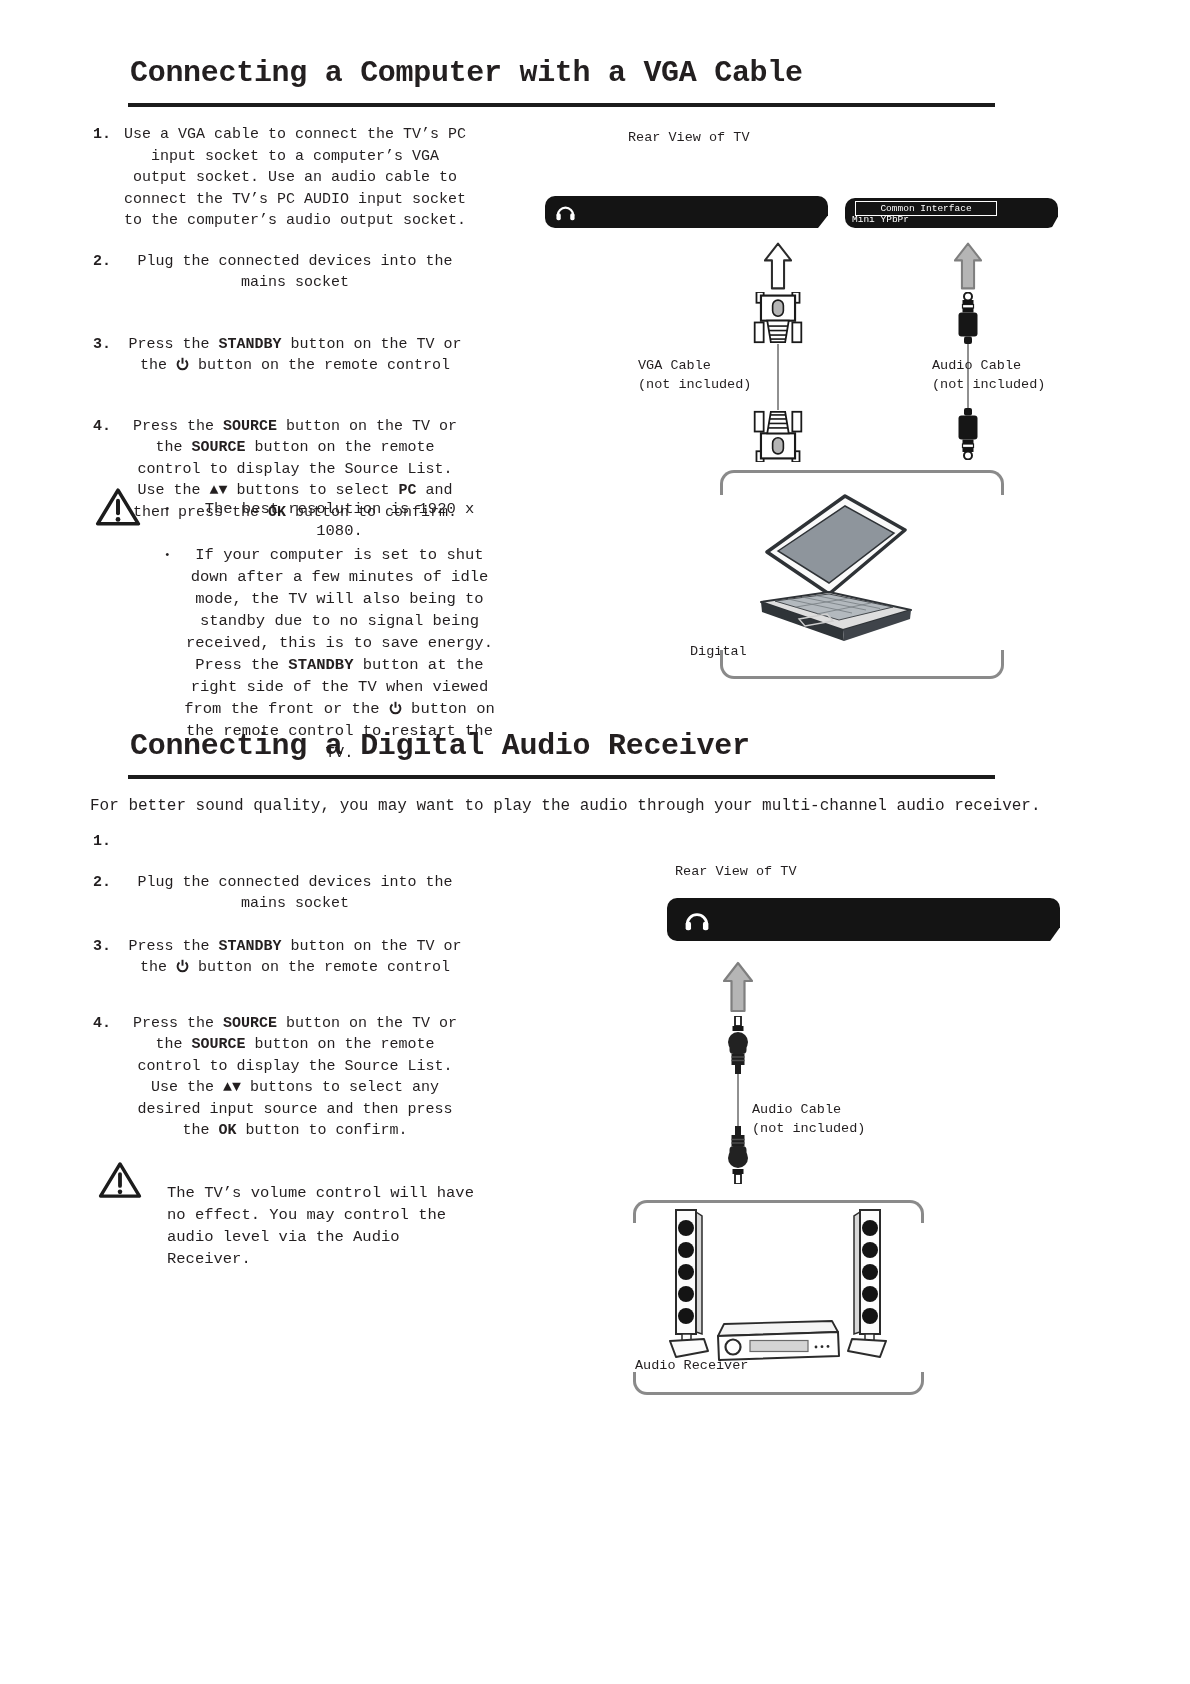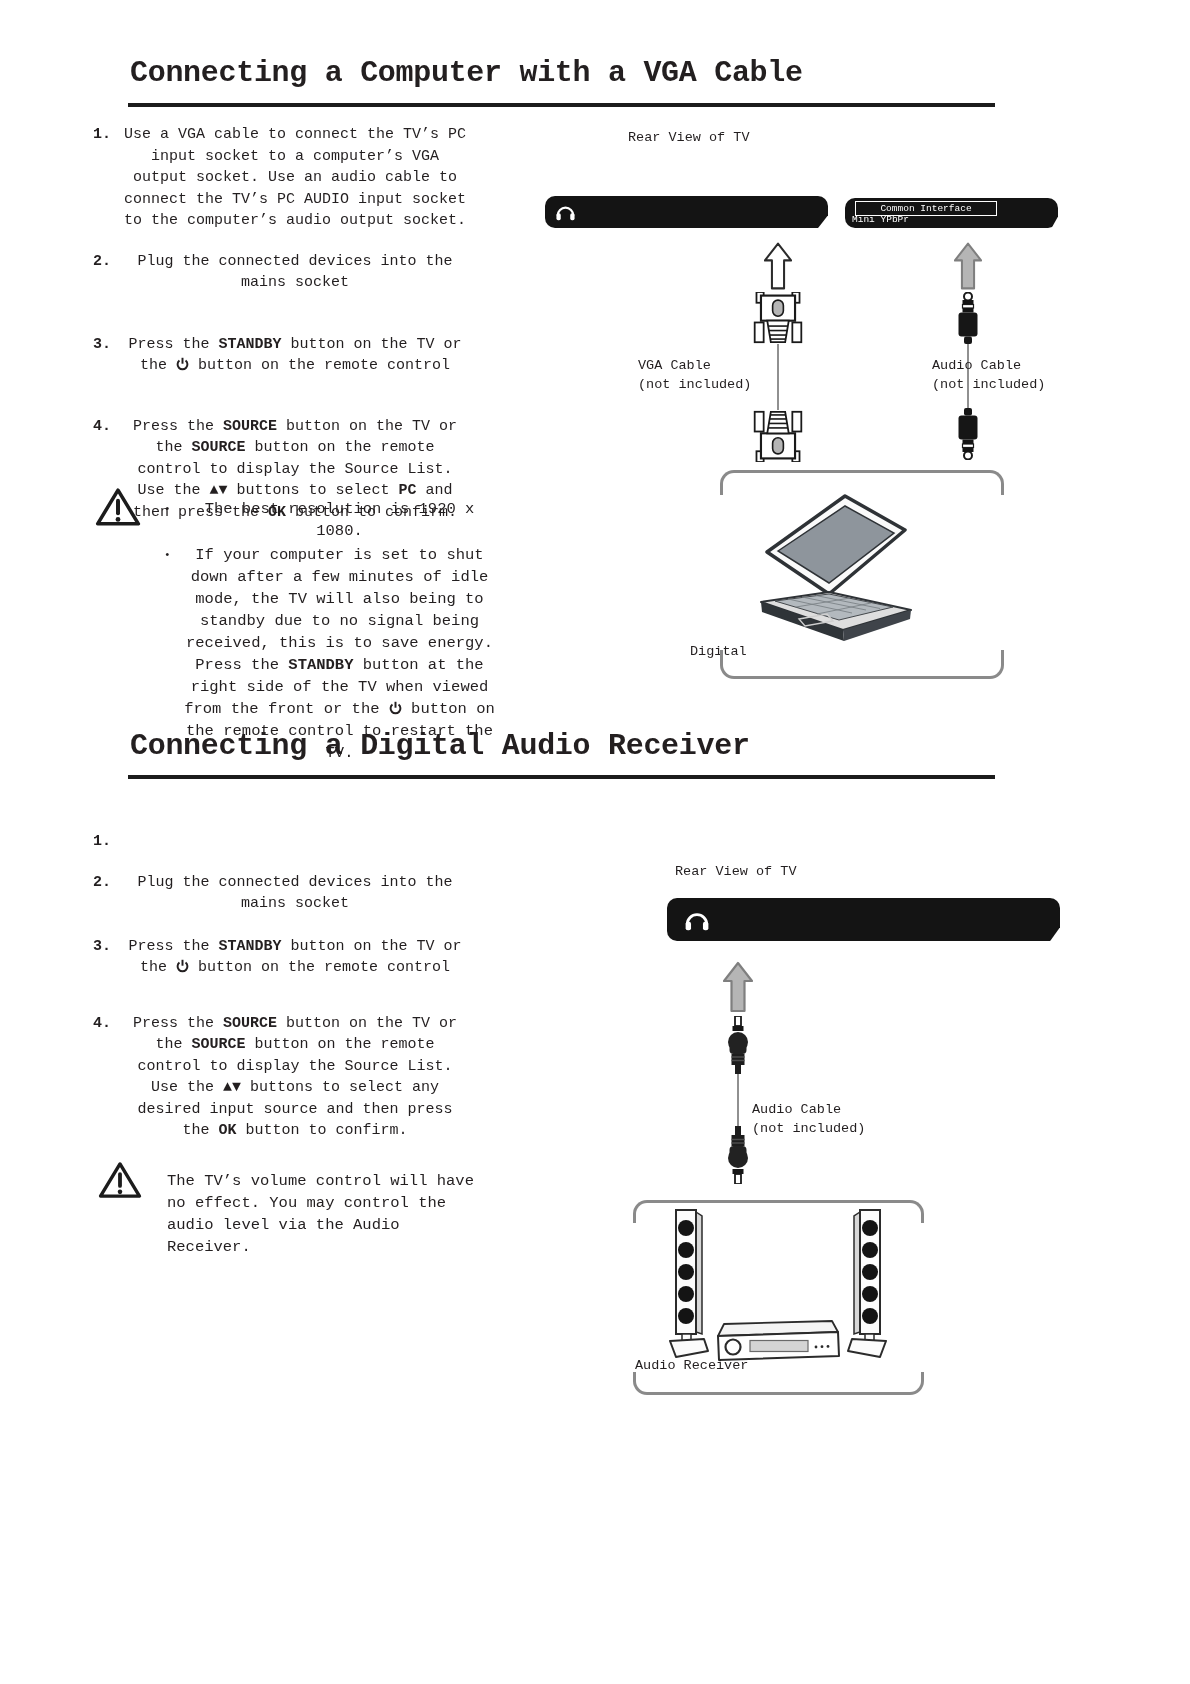--- a/index.html
+++ b/index.html
@@ -20,21 +20,21 @@
   #steps2 .step:nth-child(2){margin-bottom:21px;}
   #steps2 .step:nth-child(3){margin-bottom:34px;}
   .b{font-weight:700;}
   .power-ic{width:13px;height:14px;vertical-align:-2px;}
 
   .note{position:absolute;}
   #note1{left:164px;top:498px;width:336px;text-align:center;}
   #note2{left:167px;top:1170px;width:312px;}
   .note-line{position:relative;font-size:15.5px;line-height:22px;padding-left:15px;margin-bottom:2px;}
   .note-line::before{content:"\2022";position:absolute;left:0;top:0;font-size:11px;line-height:22px;}
-  .note-line.plain{padding-left:0;}
+  .note-line.plain{padding-left:0;margin-top:12px;}
   .note-line.plain::before{content:none;}
 
   .warn{position:absolute;}
   .dlabel{position:absolute;font-size:13.5px;line-height:19px;}
   .center{text-align:left;}
   .tvbar{position:absolute;background:#141414;border-radius:10px;}
   #bar1a{left:545px;top:196px;width:283px;height:32px;clip-path:polygon(0 0,100% 0,100% 60%,96.5% 100%,0 100%);}
   #bar1b{left:845px;top:198px;width:213px;height:30px;clip-path:polygon(0 0,100% 0,100% 62%,97% 100%,0 100%);}
   #bar2{left:667px;top:898px;width:393px;height:43px;clip-path:polygon(0 0,100% 0,100% 68%,97.5% 100%,0 100%);}
   .hp{position:absolute;left:10px;top:50%;transform:translateY(-50%);}
@@ -182,20 +182,21 @@
     <line x1="61" y1="105.5" x2="125" y2="118.5" stroke="#7c8287" stroke-width="0.9"></line>
     <polygon points="6,112 88,140 89,151 7,122" fill="#2f3438"></polygon>
     <polygon points="88,140 156,120 155,129 89,151" fill="#3f444a"></polygon>
     <polygon points="44,129 72,124 78,131 50,136" fill="none" stroke="#cfcfcf" stroke-width="1.4"></polygon>
   </svg>
   <div class="dlabel center" style="left:690px;top:642px;width:280px;">Digital</div>
   <div class="bracket bottom" style="left:720px;top:650px;width:278px;height:26px;"></div>
 
   <div class="title" style="left:130px;top:729px;">Connecting a Digital Audio Receiver</div>
   <div class="rule" style="left:128px;top:775px;width:867px;"></div>
+  <div class="intro" style="left:90px;top:797px;">For better sound quality, you may want to play the audio through your multi-channel audio receiver.</div>
 
   <div class="steps" id="steps2" style="left:93px;top:831px;">
       <div class="step">
         <span class="step-num">1.</span>
       </div>
       <div class="step">
         <span class="step-num">2.</span>
         <div class="step-text"><span>Plug the connected devices into the mains socket</span></div>
       </div>
       <div class="step">

